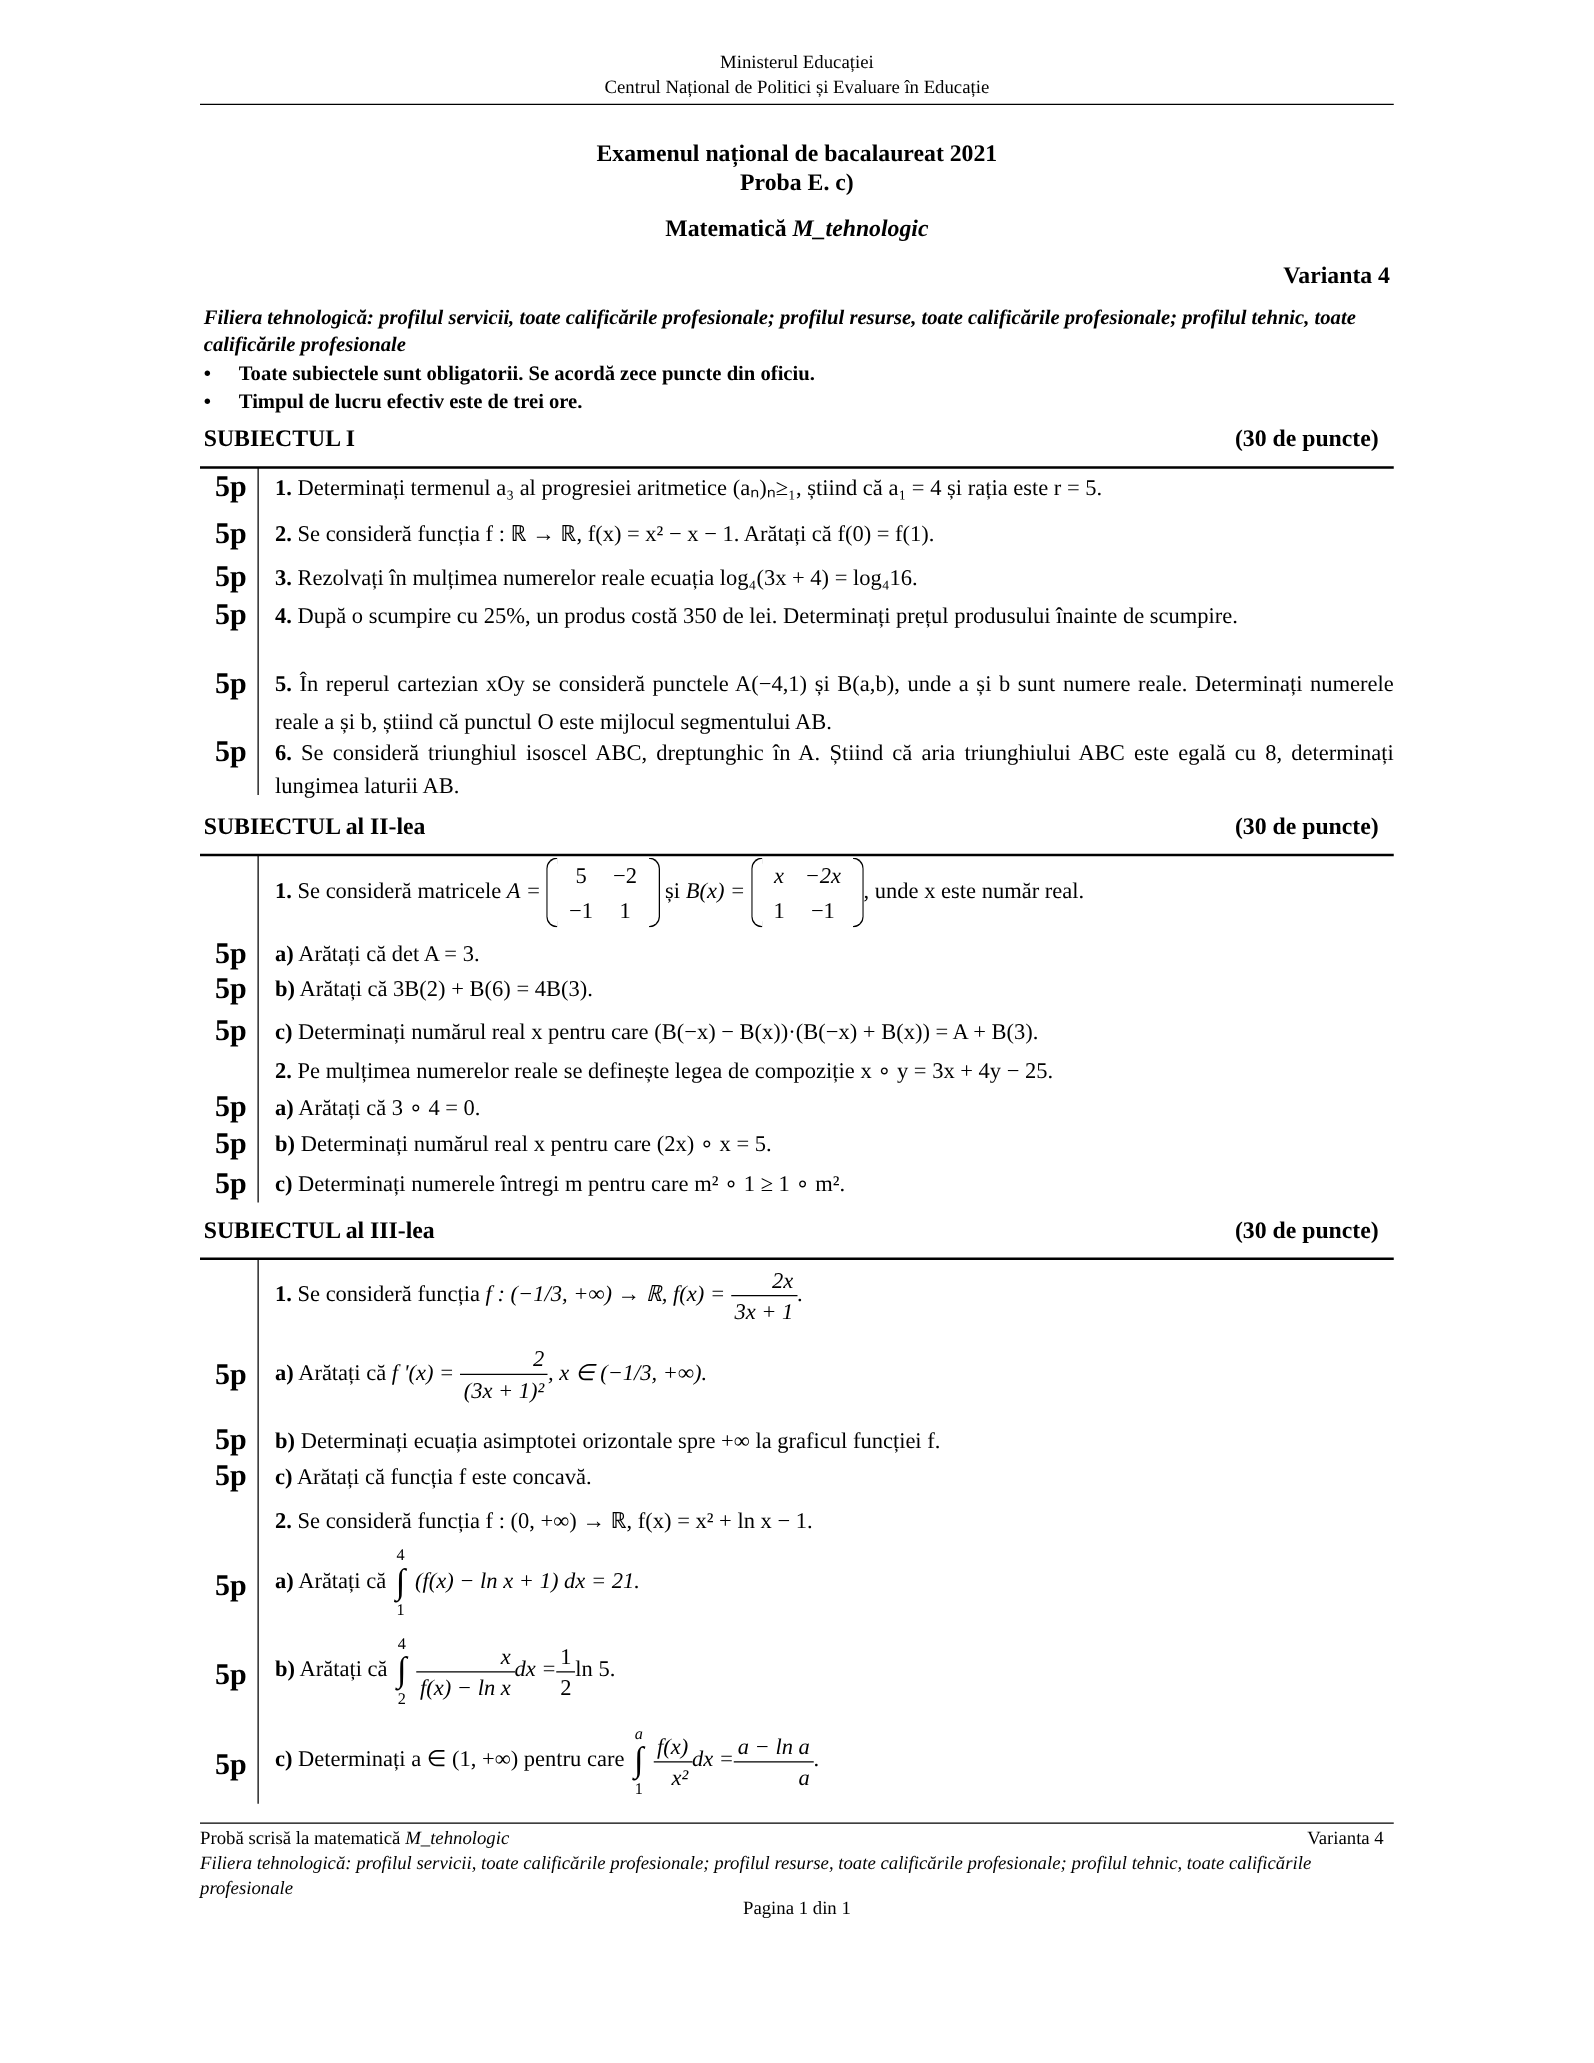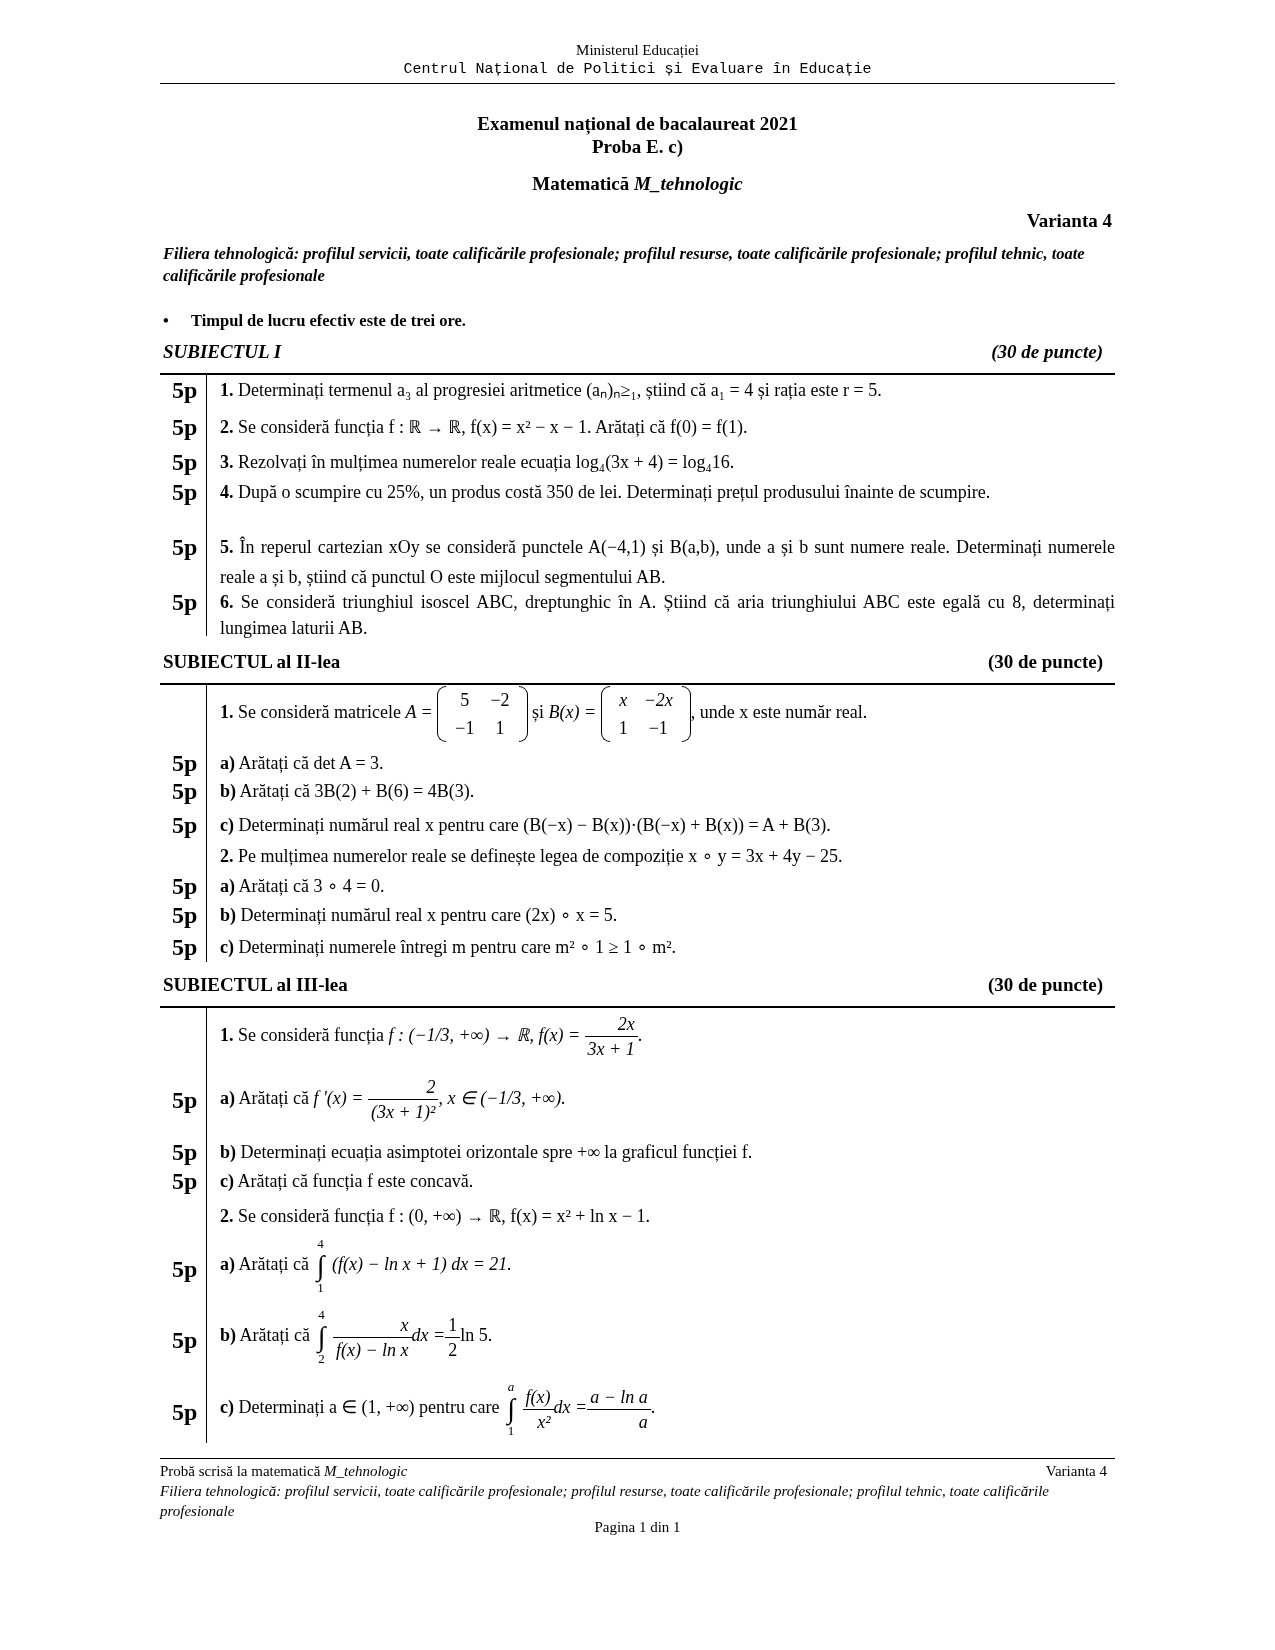--- a/index.html
+++ b/index.html
@@ -35,37 +35,40 @@
   .foot { position: absolute; left: 160px; width: 955px; font-size: 15px; line-height: 20px; }
   .foot.it { font-style: italic; }
   .pagina { position: absolute; left: 160px; width: 955px; text-align: center; font-size: 15px; }
 </style>
 </head>
 <body>
 
 <div class="page">
 
   <div class="hdr" style="top:40px;">Ministerul Educației</div>
-  <div class="hdr" style="top:60px;font-family:Liberation Mono, monospace;">Centrul Național de Politici și Evaluare în Educație</div>
+  <div class="hdr" style="top:60px;">Centrul Național de Politici și Evaluare în Educație</div>
   <div class="rule" style="top:83px;"></div>
 
   <div class="center-title" style="top:112px;">Examenul național de bacalaureat 2021</div>
   <div class="center-title" style="top:135px;">Proba E. c)</div>
   <div class="center-title" style="top:172px;">
     <span>Matematică</span>
     <i>M_tehnologic</i>
   </div>
   <div class="varianta" style="top:210px;">Varianta 4</div>
 
   <div class="filiera" style="top:243px;">Filiera tehnologică: profilul servicii, toate calificările profesionale; profilul resurse, toate calificările profesionale; profilul tehnic, toate calificările profesionale</div>
+  <div class="bullet" style="top:289px;">
+    <span class="dot">•</span><span>Toate subiectele sunt obligatorii. Se acordă zece puncte din oficiu.</span>
+  </div>
   <div class="bullet" style="top:311px;">
     <span class="dot">•</span><span>Timpul de lucru efectiv este de trei ore.</span>
   </div>
 
-  <div class="subj" style="top:341px;font-style:italic;">
+  <div class="subj" style="top:341px;">
     <span>SUBIECTUL I</span>
     <span>(30 de puncte)</span>
   </div>
   <div class="rule thick" style="top:373px;"></div>
   <div class="vbar" style="top:374px;height:262px;"></div>
 
   <div class="row" style="top:377px;">
     <span class="pts">5p</span>
     <span class="txt"><b class="num">1.</b> <span>Determinați termenul a₃ al progresiei aritmetice (aₙ)ₙ≥₁, știind că a₁ = 4 și rația este r = 5.</span></span>
   </div>

